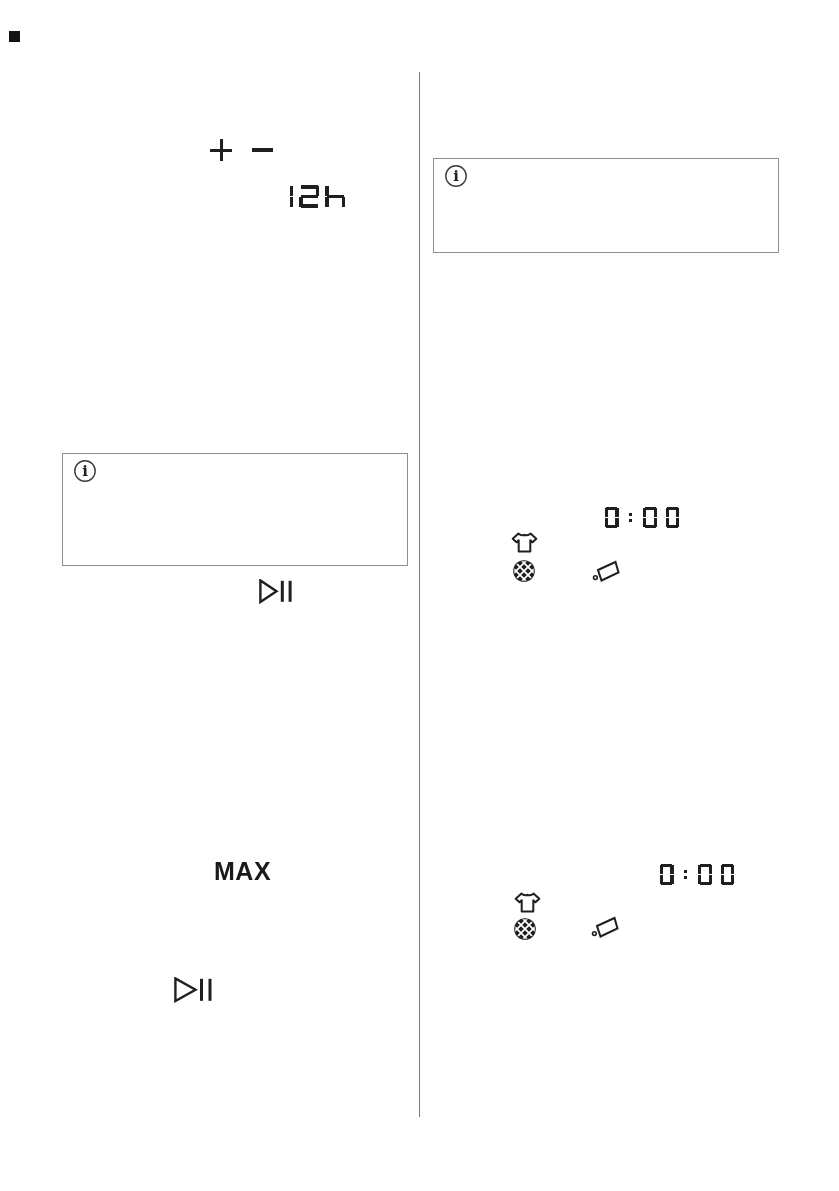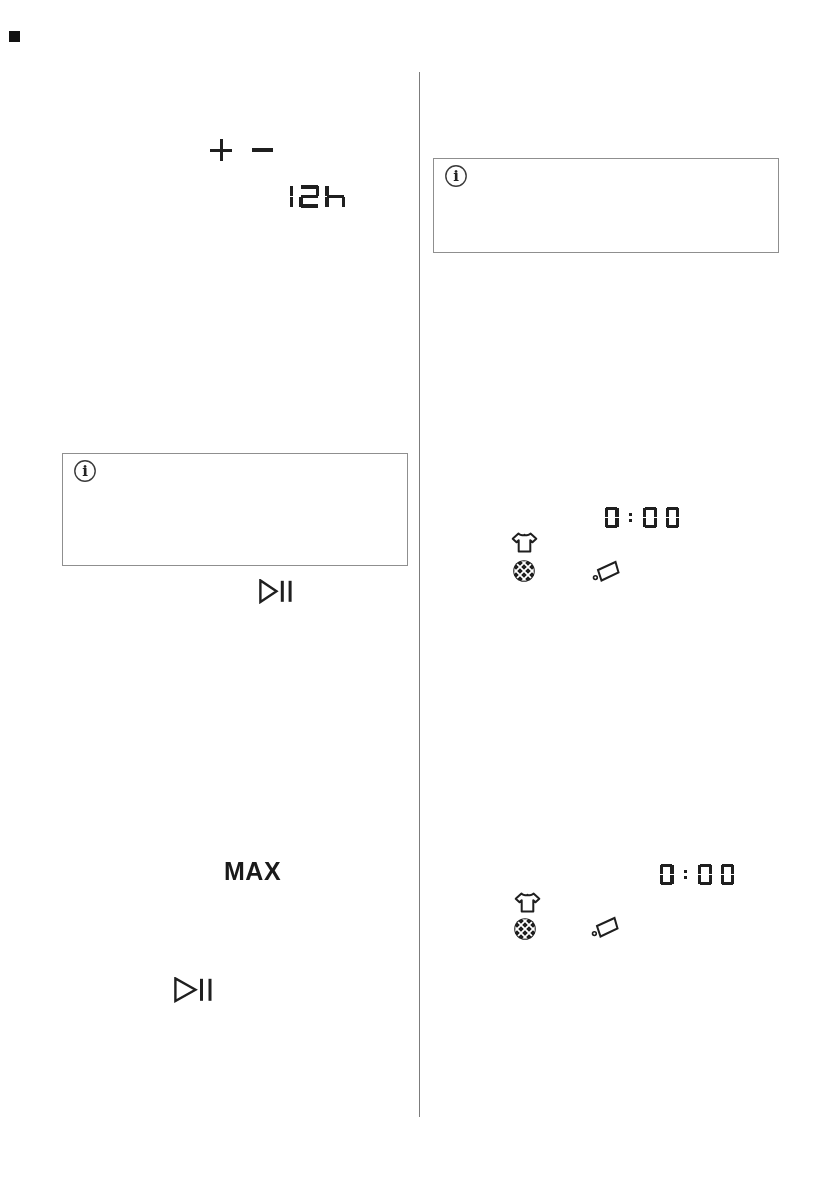--- a/index.html
+++ b/index.html
@@ -33,21 +33,21 @@
   .dot2{left:25%;top:58%;width:var(--t);height:var(--t);}
   .seg-large{--dw:20px;--dh:23px;--t:3.6px;--gap:6px;}
   .seg-small{--dw:13.5px;--dh:21px;--t:3.1px;--gap:9px;}
 
   
   .info-box{position:absolute;border:1.5px solid var(--box-border);background:#fff;box-sizing:border-box;}
   .info-box-left{left:62px;top:453px;width:346px;height:113px;}
   .info-box-right{left:433px;top:158px;width:346px;height:95px;}
   .info-icon{position:absolute;left:10px;top:5px;}
 
-  .max-label{position:absolute;left:224px;top:858px;font-size:25px;font-weight:700;
+  .max-label{position:absolute;left:214px;top:858px;font-size:25px;font-weight:700;
              letter-spacing:0.5px;line-height:26px;color:#1a1a1a;}
 
   .abs{position:absolute;}
   svg{display:block;}
 </style>
 </head>
 <body>
 
 <div class="page">
 

